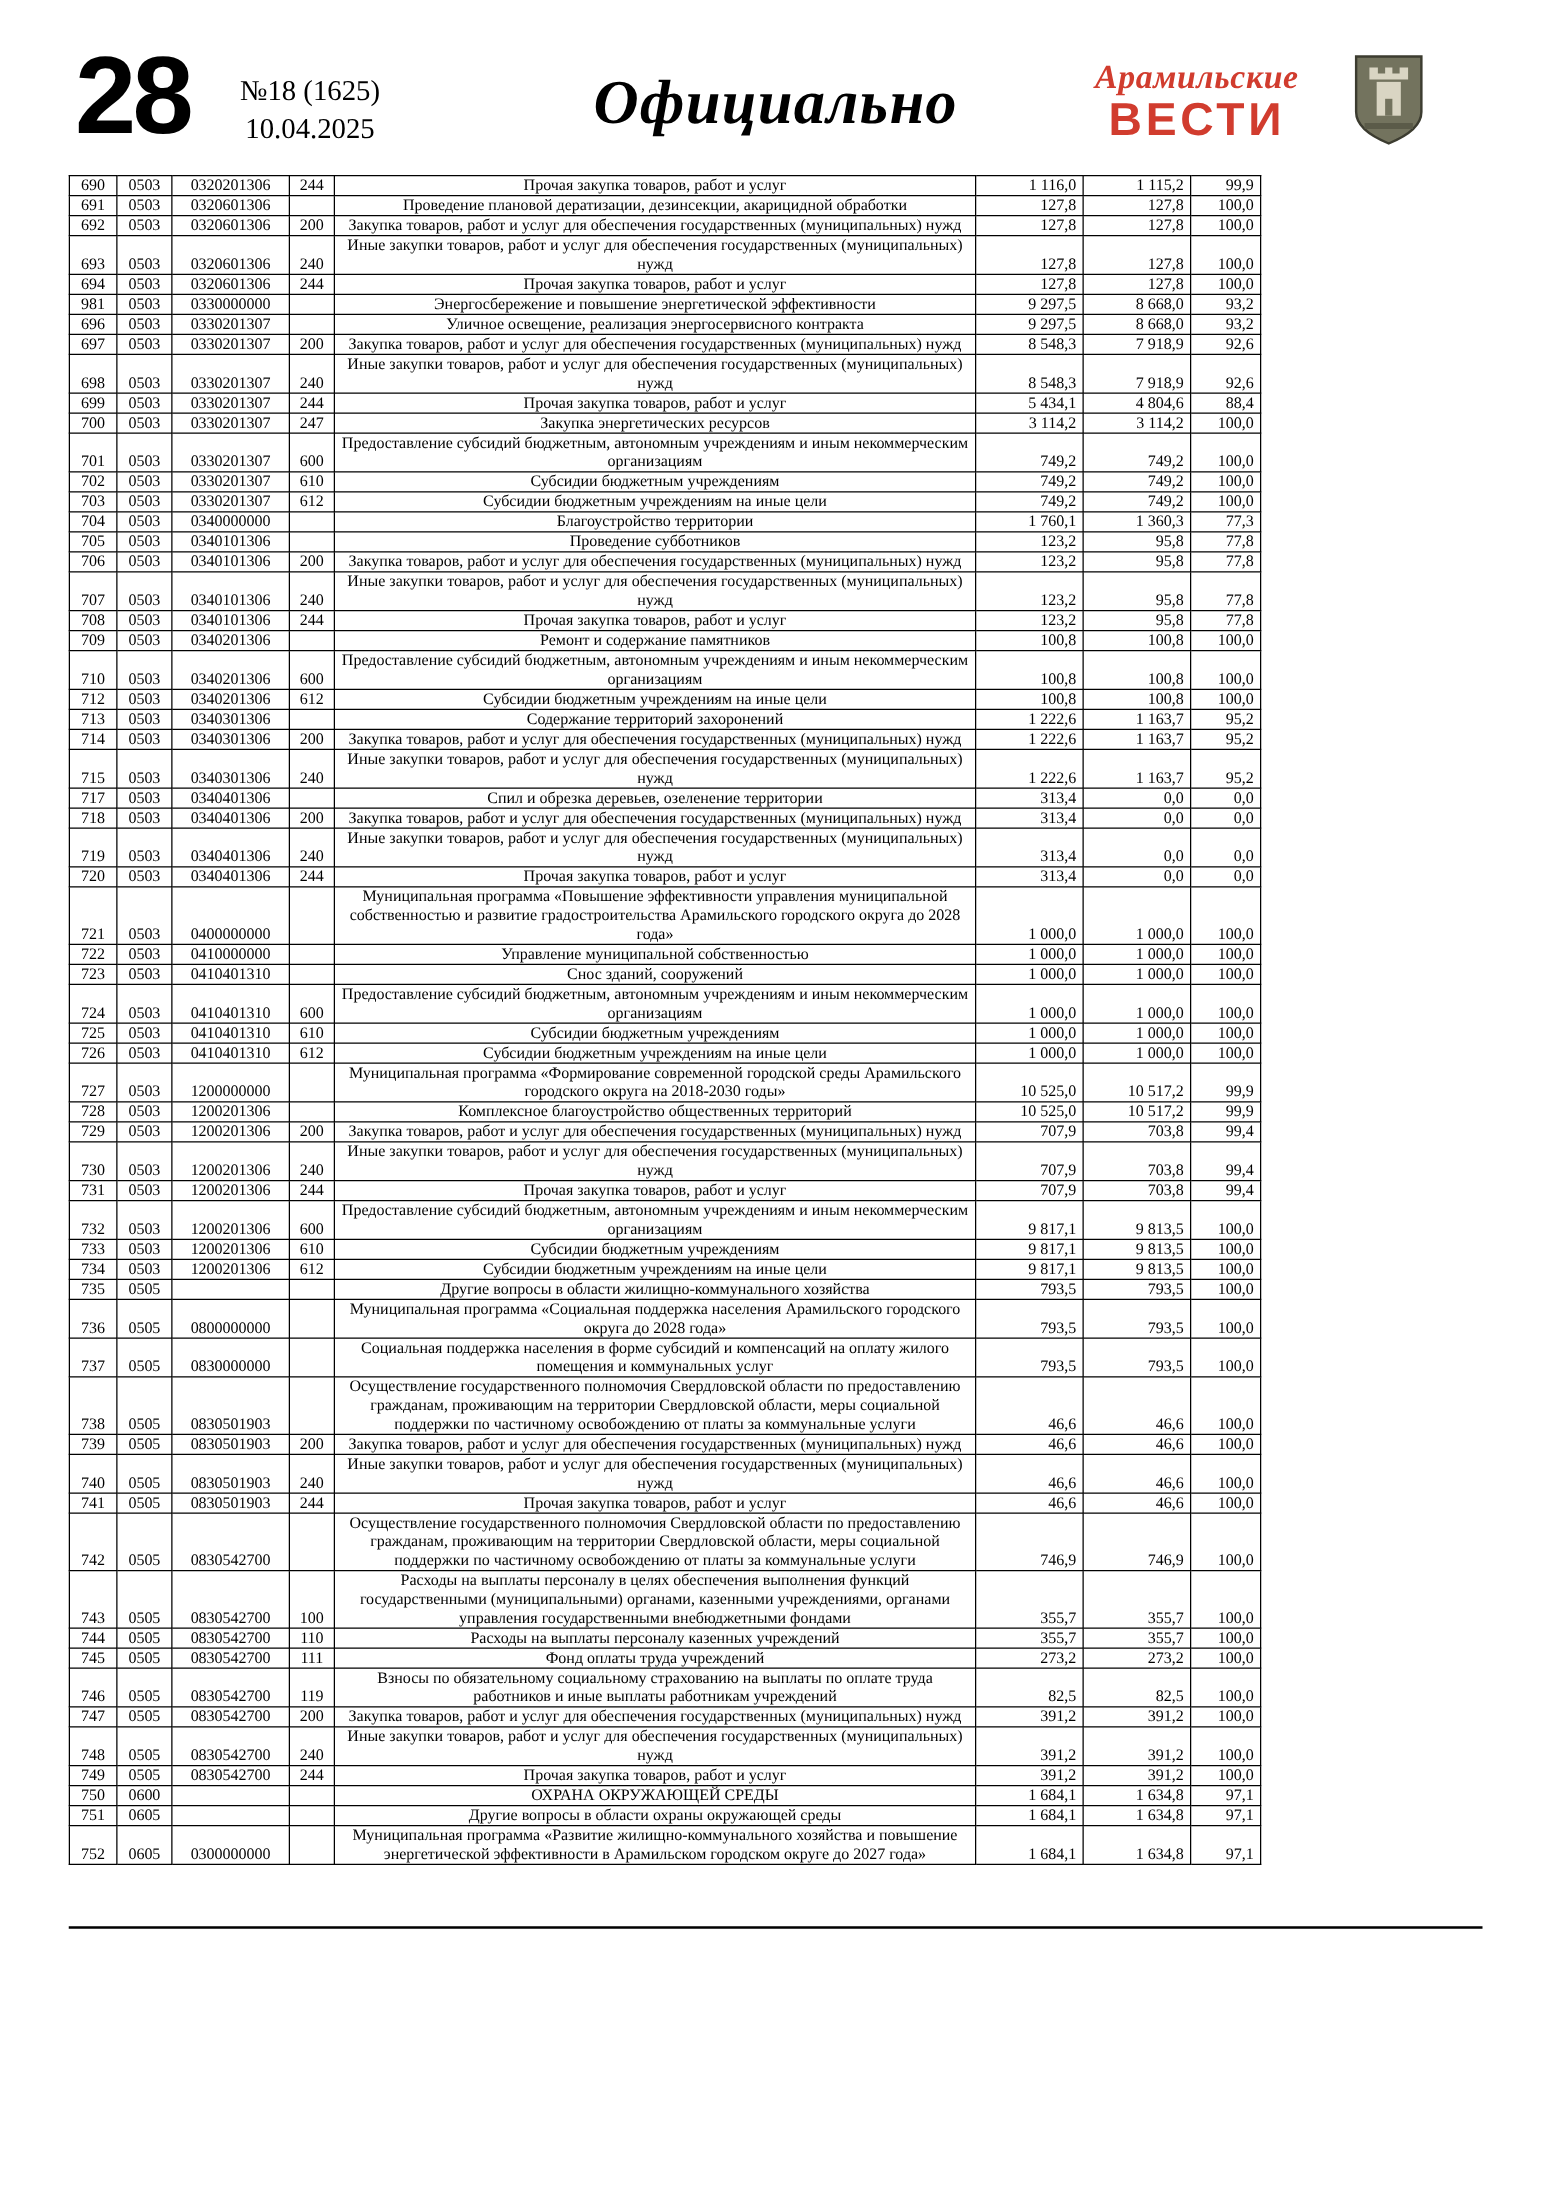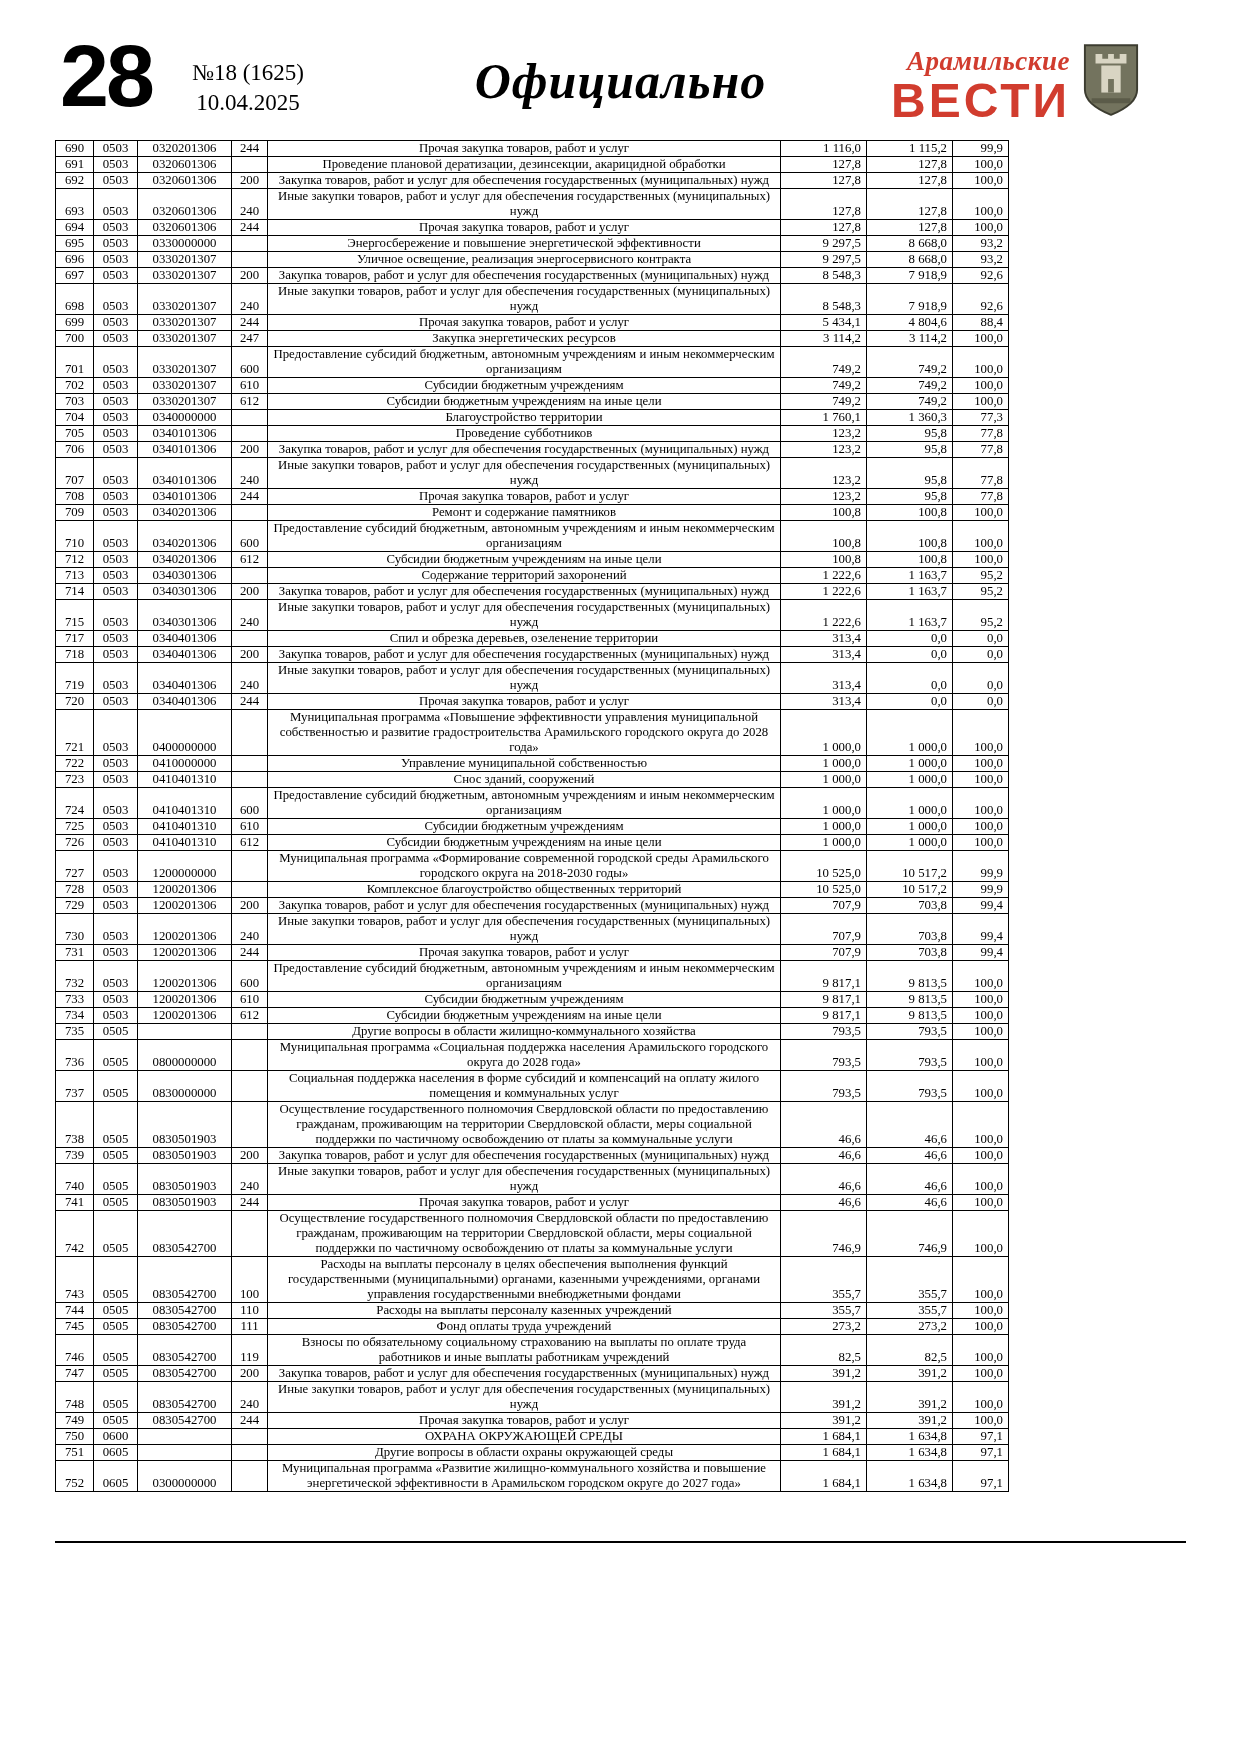--- a/index.html
+++ b/index.html
@@ -26,29 +26,29 @@
   }
   .section-title {
     position:absolute; left:0; top:52px; width:100%;
     text-align:center;
     font-style:italic; font-weight:700; font-size:50px;
     letter-spacing:1px;
     pointer-events:none;
   }
   .brand {
     position:absolute; left:845px; top:48px; width:225px;
-    text-align:right; line-height:1;
+    text-align:center; line-height:1;
   }
   .brand-script {
     font-style:italic; font-weight:700; font-size:27px;
     color:#d13c2e; letter-spacing:0.5px;
   }
   .brand-caps {
     font-family:"Liberation Sans","DejaVu Sans",sans-serif;
-    font-weight:700; font-size:48px; color:#d13c2e;
+    font-weight:700; font-size:37px; color:#d13c2e;
     letter-spacing:3px; margin-top:2px;
   }
   .crest { position:absolute; left:1082px; top:42px; width:58px; height:76px; }
 
   
   .content { position:absolute; top:140px; left:55px; }
   table.budget-table {
     border-collapse:collapse; table-layout:fixed; width:953px;
   }
   td {
@@ -151,21 +151,21 @@
             <td class="col-num">694</td>
             <td class="col-section">0503</td>
             <td class="col-target">0320601306</td>
             <td class="col-type">244</td>
             <td class="col-name">Прочая закупка товаров, работ и услуг</td>
             <td class="col-plan">127,8</td>
             <td class="col-fact">127,8</td>
             <td class="col-pct">100,0</td>
           </tr>
           <tr>
-            <td class="col-num">695</td>
+            <td class="col-num">981</td>
             <td class="col-section">0503</td>
             <td class="col-target">0330000000</td>
             <td class="col-type"></td>
             <td class="col-name">Энергосбережение и повышение энергетической эффективности</td>
             <td class="col-plan">9 297,5</td>
             <td class="col-fact">8 668,0</td>
             <td class="col-pct">93,2</td>
           </tr>
           <tr>
             <td class="col-num">696</td>

